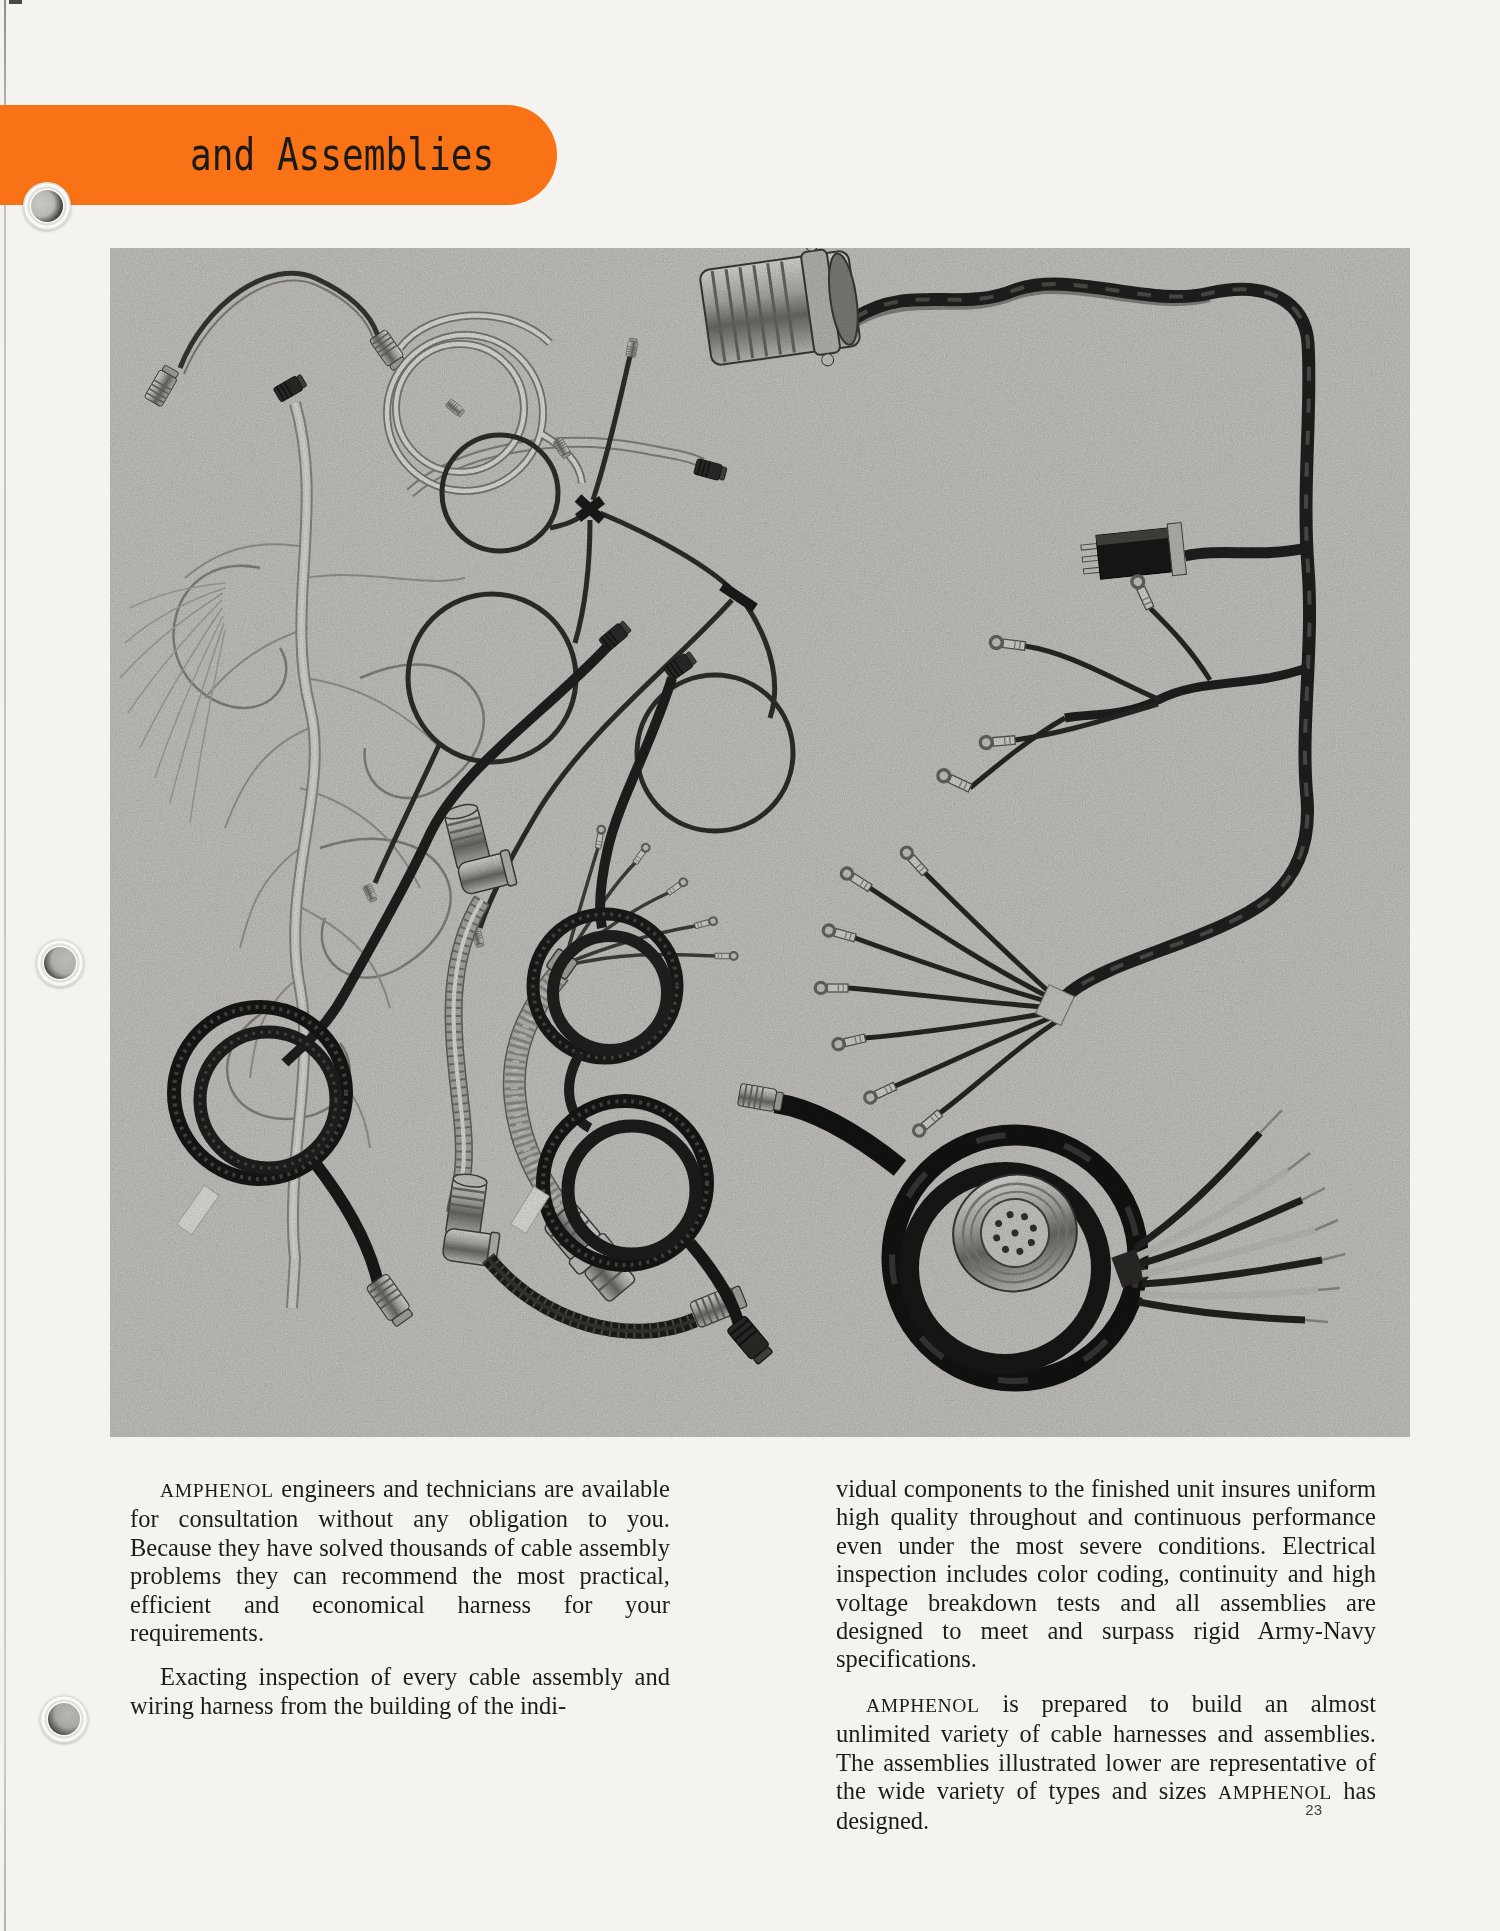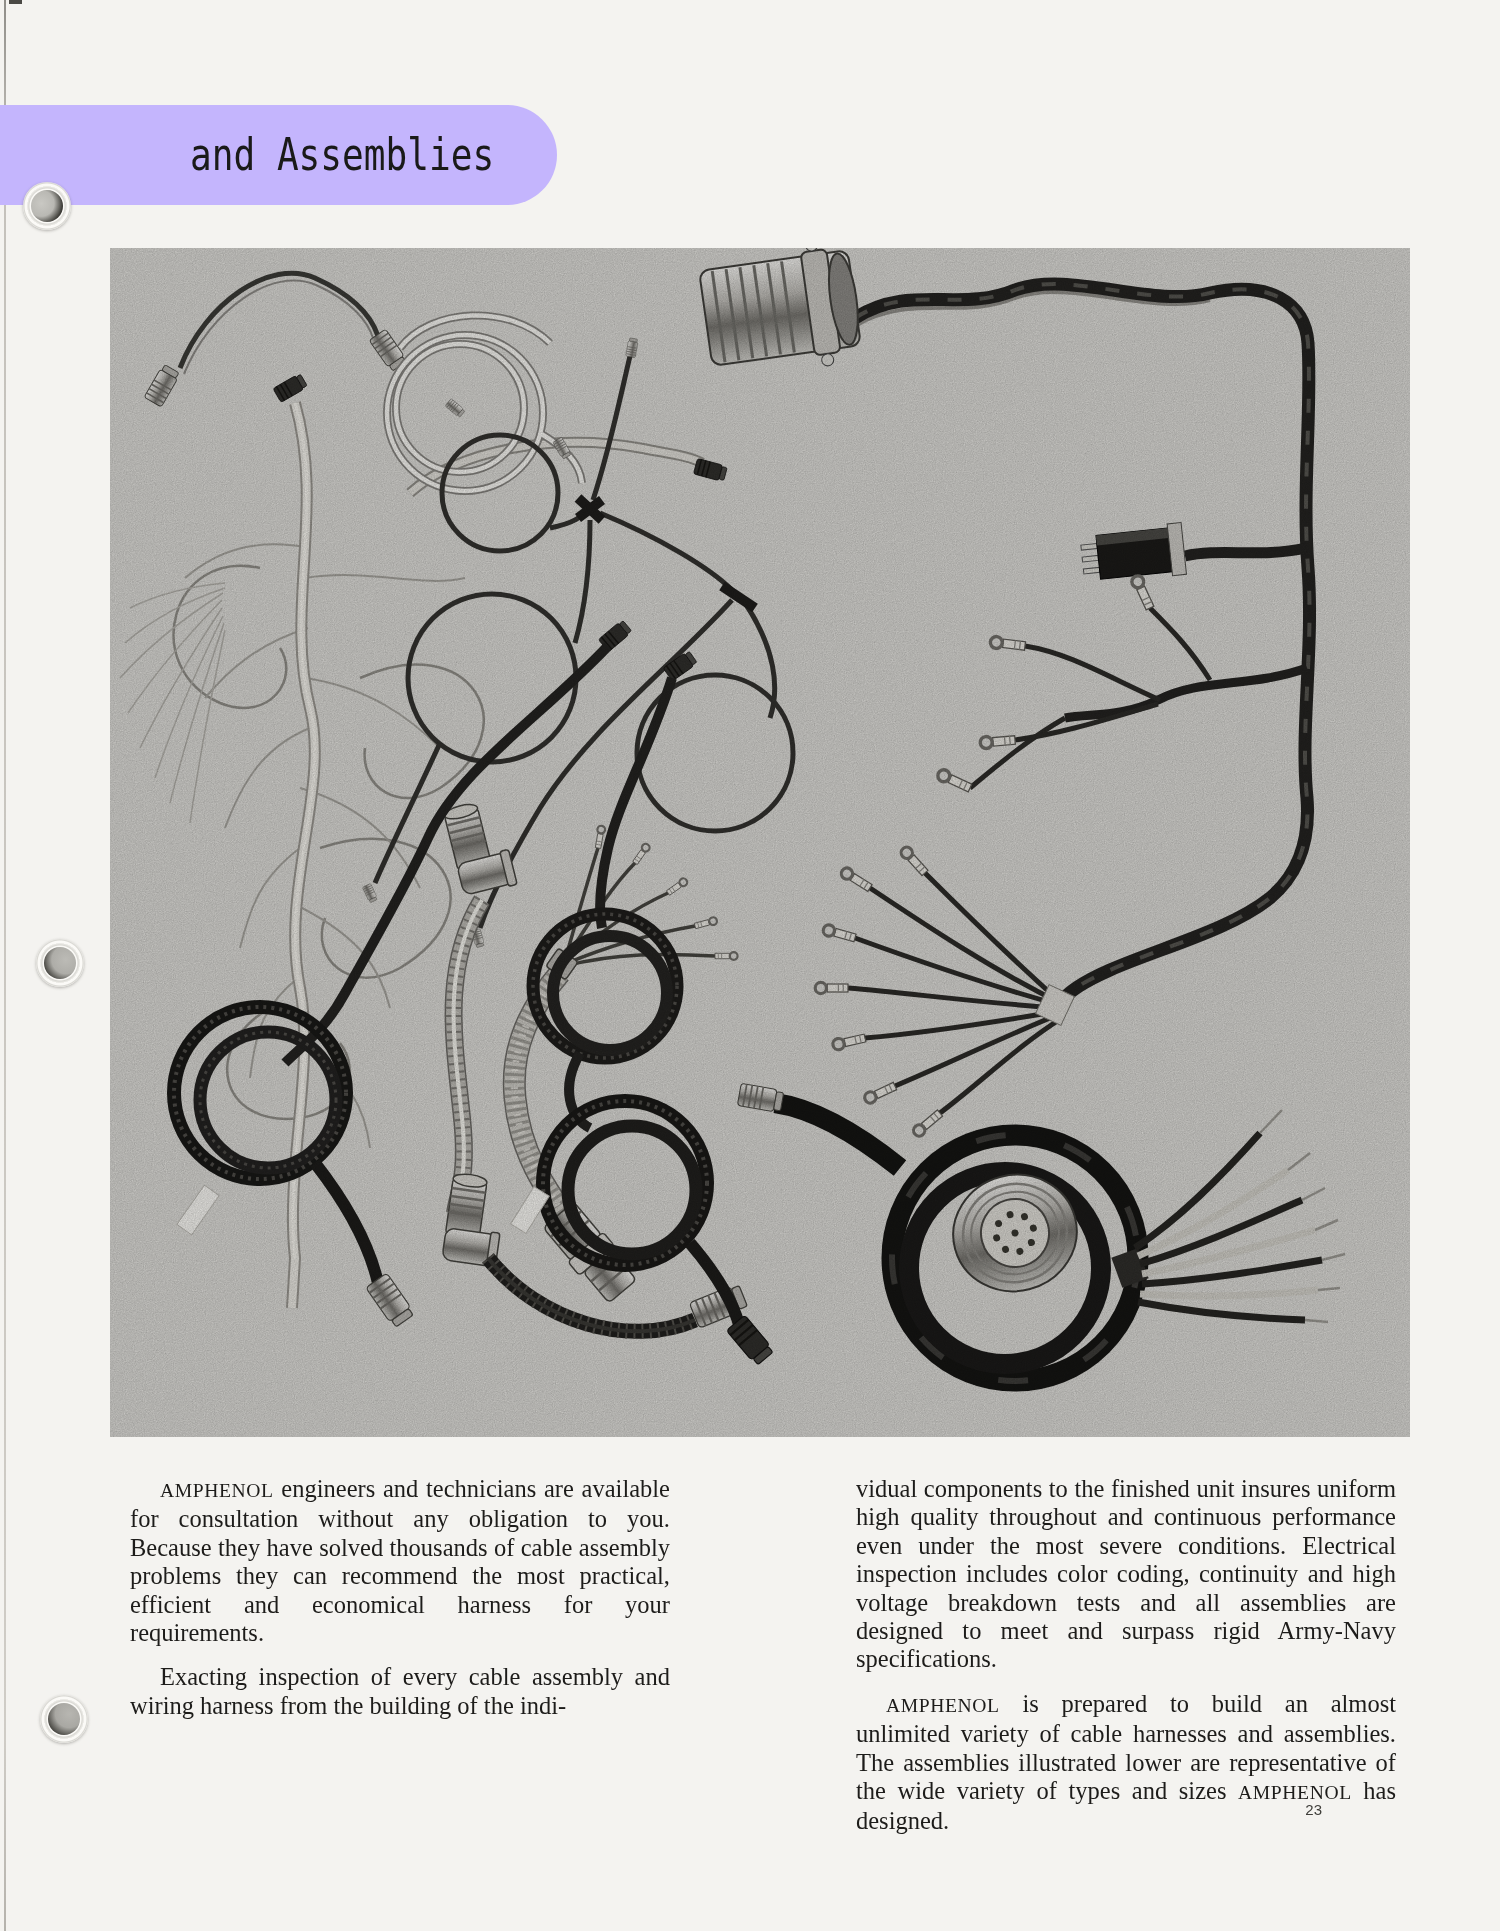--- a/index.html
+++ b/index.html
@@ -3,41 +3,41 @@
 <meta charset="utf-8">
 <style>
   html,body{margin:0;padding:0;}
   .page{position:relative;width:1500px;height:1931px;background:#f4f3f0;overflow:hidden;
         font-family:"Liberation Serif",serif;color:#1d1c1a;}
   
   .edge-line{position:absolute;left:4px;top:0;width:2px;height:100%;
              background:linear-gradient(180deg,#8f8d88,#c4c1bb 8%,#cfccc6 90%,#b5b2ac);}
   .corner-mark{position:absolute;left:9px;top:0;width:13px;height:4px;background:#4a4945;}
   
-  .banner{position:absolute;left:0;top:105px;width:557px;height:100px;background:#c4b5fd;
+  .banner{position:absolute;left:0;top:105px;width:557px;height:100px;background:#f97316;
           border-radius:0 50px 50px 0;}
   .banner-title{position:absolute;left:190px;top:0;height:100px;line-height:100px;
                 font-family:"DejaVu Sans Mono",monospace;font-size:44px;color:#1a1a19;
                 transform:scaleX(0.82);transform-origin:left center;white-space:nowrap;}
   
   .hole{position:absolute;width:48px;height:48px;border-radius:50%;
         background:repeating-radial-gradient(circle at 50% 50%,#fbfaf7 0px,#fbfaf7 2px,#d9d8d3 3px,#f1f0ec 5px);
         box-shadow:0 1px 3px rgba(60,58,52,.35);}
   .hole-inner{position:absolute;left:8px;top:8px;width:32px;height:32px;border-radius:50%;}
   .hole1 .hole-inner{background:radial-gradient(circle at 32% 42%,#c9c8c3 0%,#b9b8b3 45%,#3f3e39 74%,#33322e 100%);}
   .hole2 .hole-inner{background:radial-gradient(circle at 68% 40%,#bcbbb6 0%,#aeada8 48%,#403f3a 80%);}
   .hole3 .hole-inner{background:radial-gradient(circle at 66% 34%,#b7b6b1 0%,#a9a8a3 46%,#45443f 78%);}
   
   .photo{position:absolute;left:110px;top:248px;width:1300px;height:1189px;background:#d8d7d3;}
   .photo svg{display:block;width:100%;height:100%;}
   
   .col{position:absolute;top:1459px;width:572px;font-size:24.5px;line-height:28.4px;
        text-align:justify;}
   .col-left{left:114px;}
-  .col-right{left:840px;}
+  .col-right{left:820px;}
   .col p{margin:16px;}
   .indent{text-indent:30px;}
   .sc{text-transform:uppercase;font-size:0.8em;letter-spacing:0.6px;}
   .page-number{position:absolute;left:1240px;top:1801px;width:82px;text-align:right;
                font-family:"Liberation Sans",sans-serif;font-size:15px;color:#3f3e3a;}
 </style>
 </head>
 <body>
 
 <div class="page">

